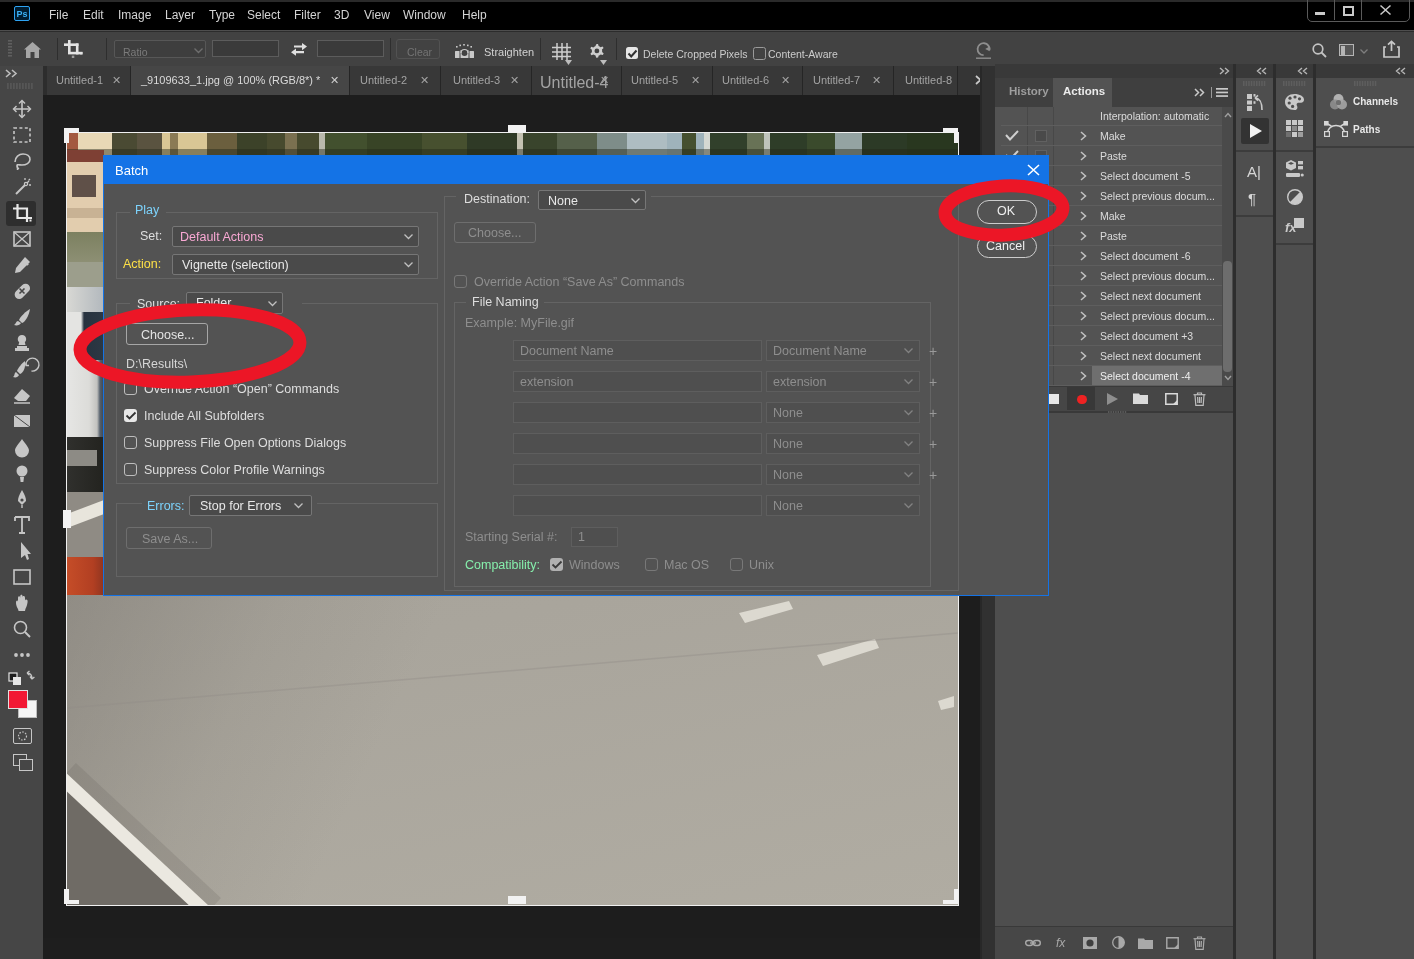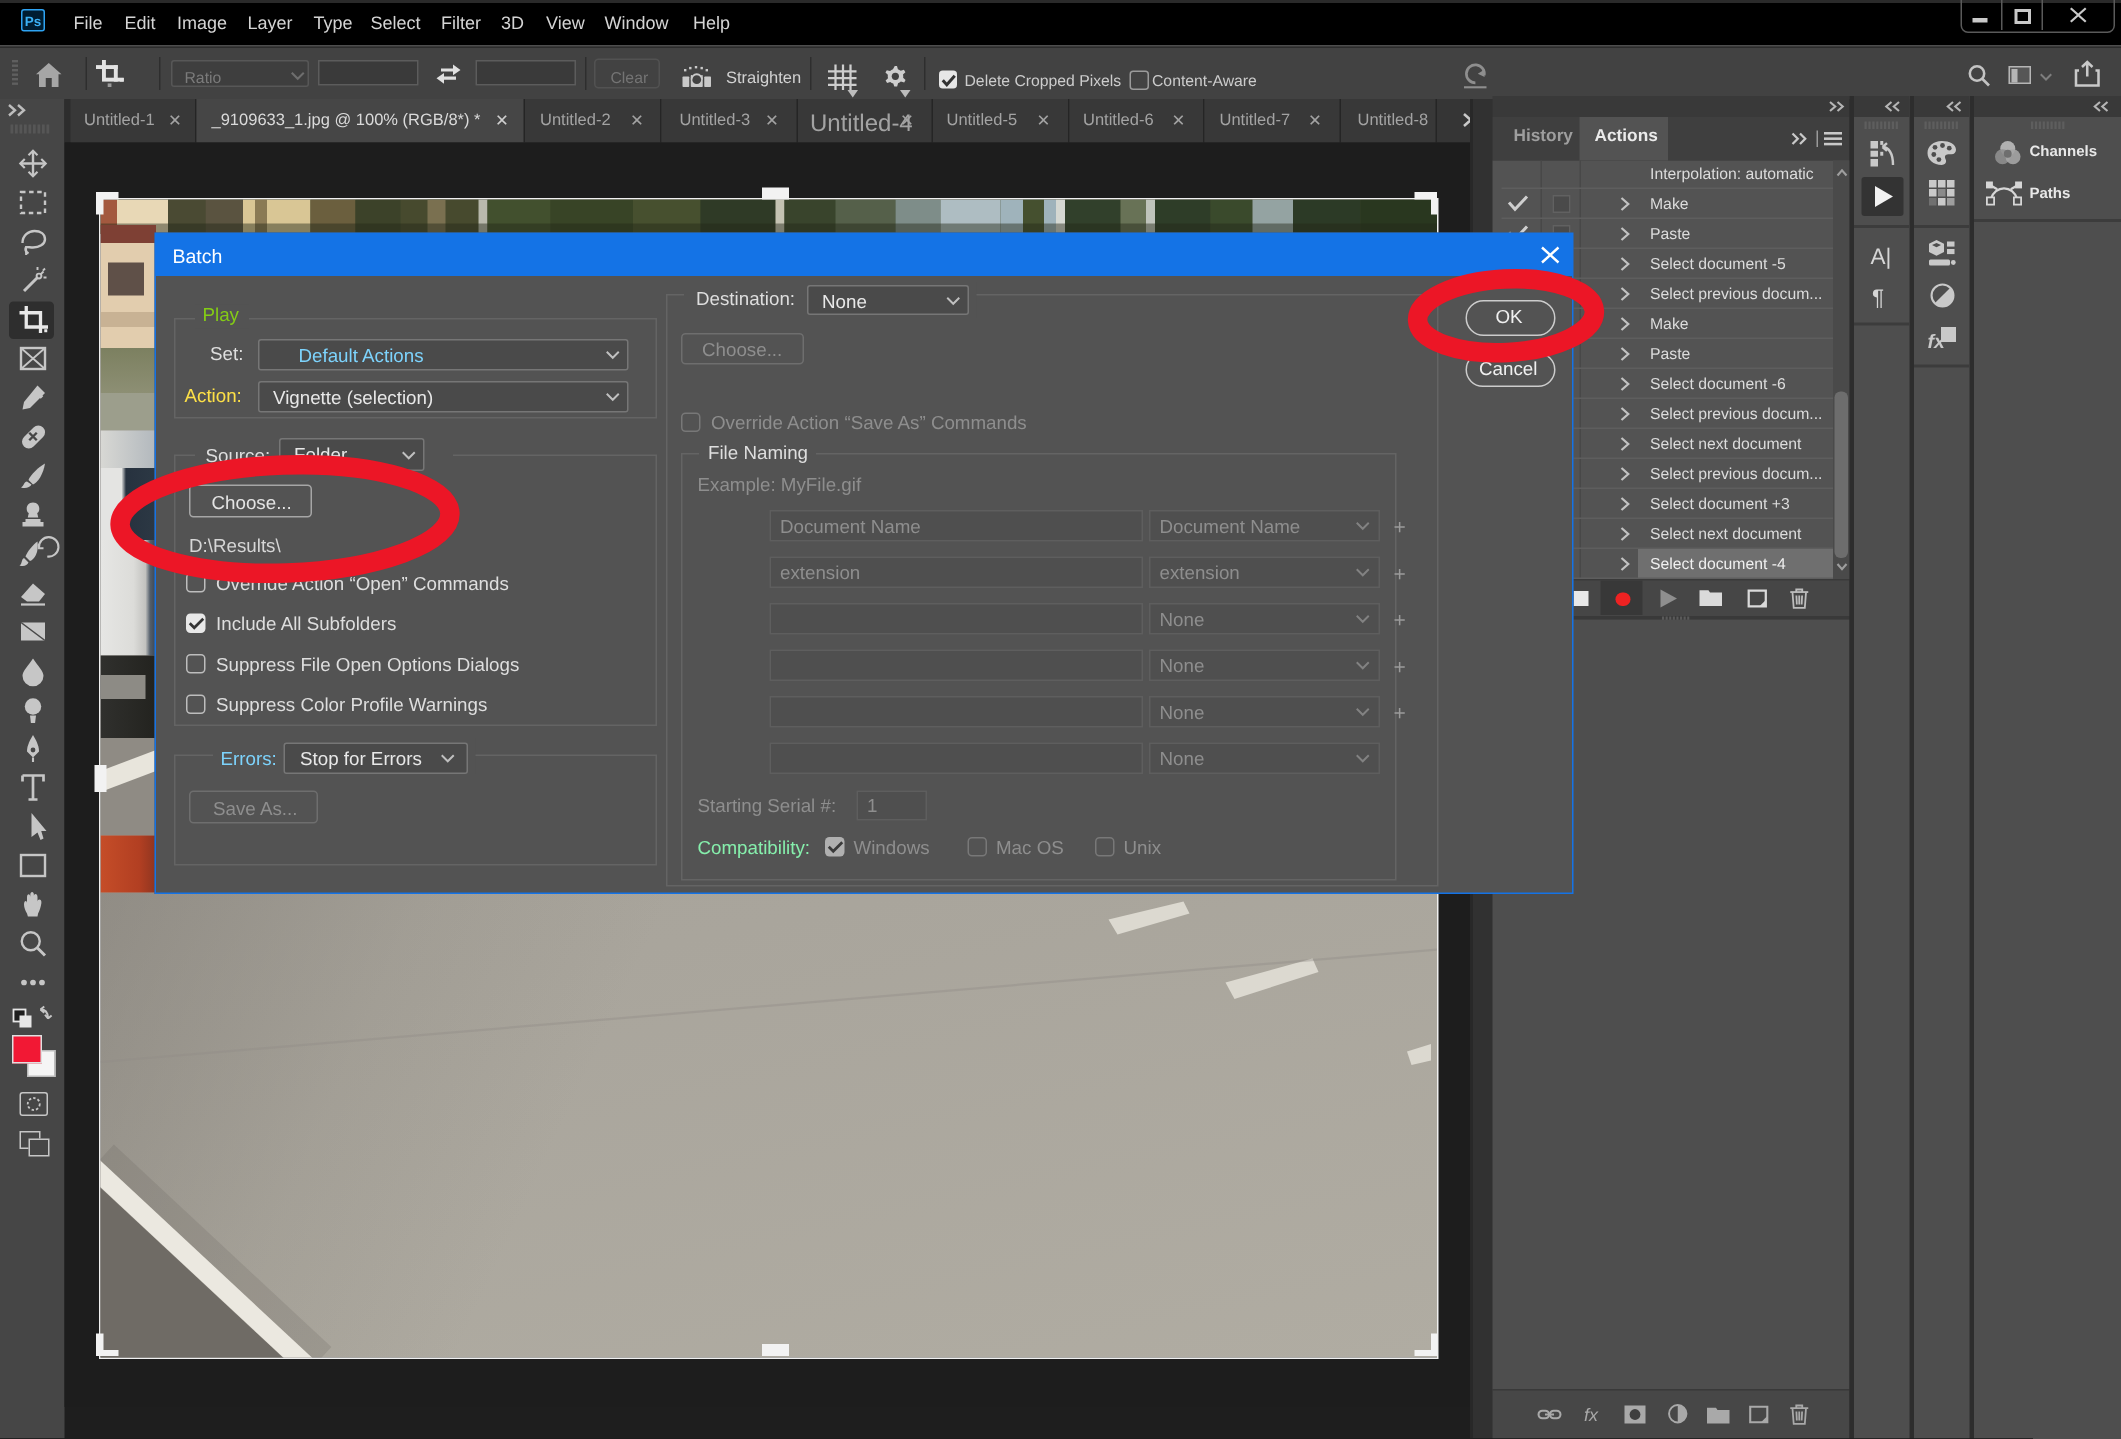--- a/index.html
+++ b/index.html
@@ -776,24 +776,24 @@
 <div class="a" style="left:103px;top:155px;width:946px;height:441px;background:#535353;border:1px solid #1473e6;box-sizing:border-box;">
 
   <div class="a" style="left:0;top:0;width:944px;height:28px;background:#1473e6;"></div>
   <div class="txt" style="left:11px;top:7px;font-size:13px;color:#ffffff;">Batch</div>
   <svg class="a" style="left:923px;top:8px;" width="13" height="12" viewBox="0 0 13 12">
         <path d="M1 1 L12 11 M12 1 L1 11" stroke="#ffffff" stroke-width="1.6" fill="none"></path>
       </svg>
 
   <div class="a" style="left:12px;top:56px;width:322px;height:67px;border:1px solid #646464;box-sizing:border-box;"></div>
   <div class="a" style="left:26px;top:47px;width:36px;height:16px;background:#535353;"></div>
-  <div class="txt" style="left:31px;top:47px;font-size:12.5px;color:#84cc16;">Play</div>
+  <div class="txt" style="left:31px;top:47px;font-size:12.5px;color:#7dd3fc;">Play</div>
   <div class="txt" style="left:36px;top:73px;font-size:12.5px;color:#dedede;">Set:</div>
   <div class="a" style="left:68px;top:70px;width:247px;height:21px;background:#4a4a4a;border:1px solid #767676;border-radius:2px;box-sizing:border-box;"></div>
-  <div class="txt" style="left:95px;top:74px;font-size:12.5px;color:#7dd3fc;">Default Actions</div>
+  <div class="txt" style="left:76px;top:74px;font-size:12.5px;color:#f9a8d4;">Default Actions</div>
   <svg class="a" style="left:300px;top:78px;" width="9" height="6" viewBox="0 0 9 6">
         <path d="M0.5 0.5 L4.5 4.5 L8.5 0.5" stroke="#c0c0c0" stroke-width="1.3" fill="none"></path>
       </svg>
   <div class="txt" style="left:19px;top:101px;font-size:12.5px;color:#fde047;">Action:</div>
   <div class="a" style="left:68px;top:98px;width:247px;height:21px;background:#4a4a4a;border:1px solid #767676;border-radius:2px;box-sizing:border-box;"></div>
   <div class="txt" style="left:78px;top:102px;font-size:12.5px;color:#e8e8e8;">Vignette (selection)</div>
   <svg class="a" style="left:300px;top:106px;" width="9" height="6" viewBox="0 0 9 6">
         <path d="M0.5 0.5 L4.5 4.5 L8.5 0.5" stroke="#c0c0c0" stroke-width="1.3" fill="none"></path>
       </svg>
 

